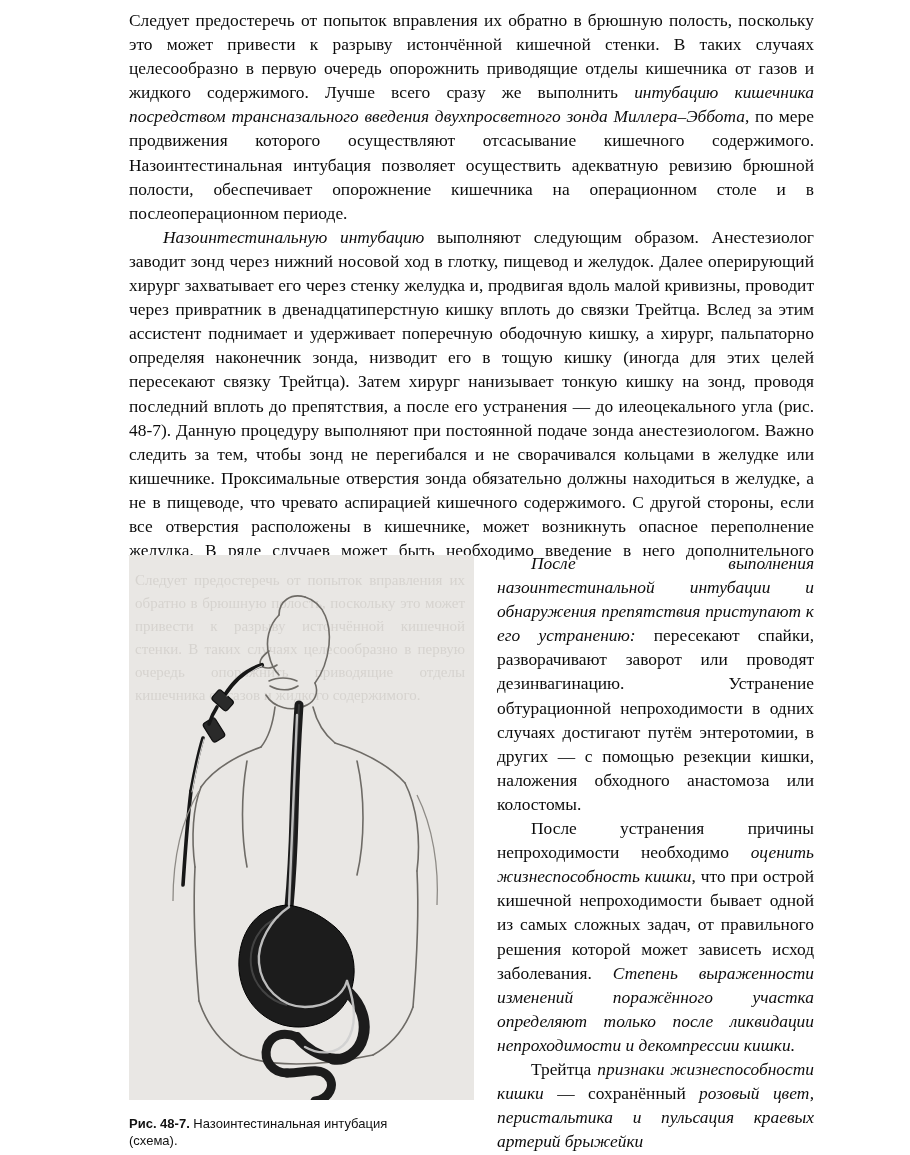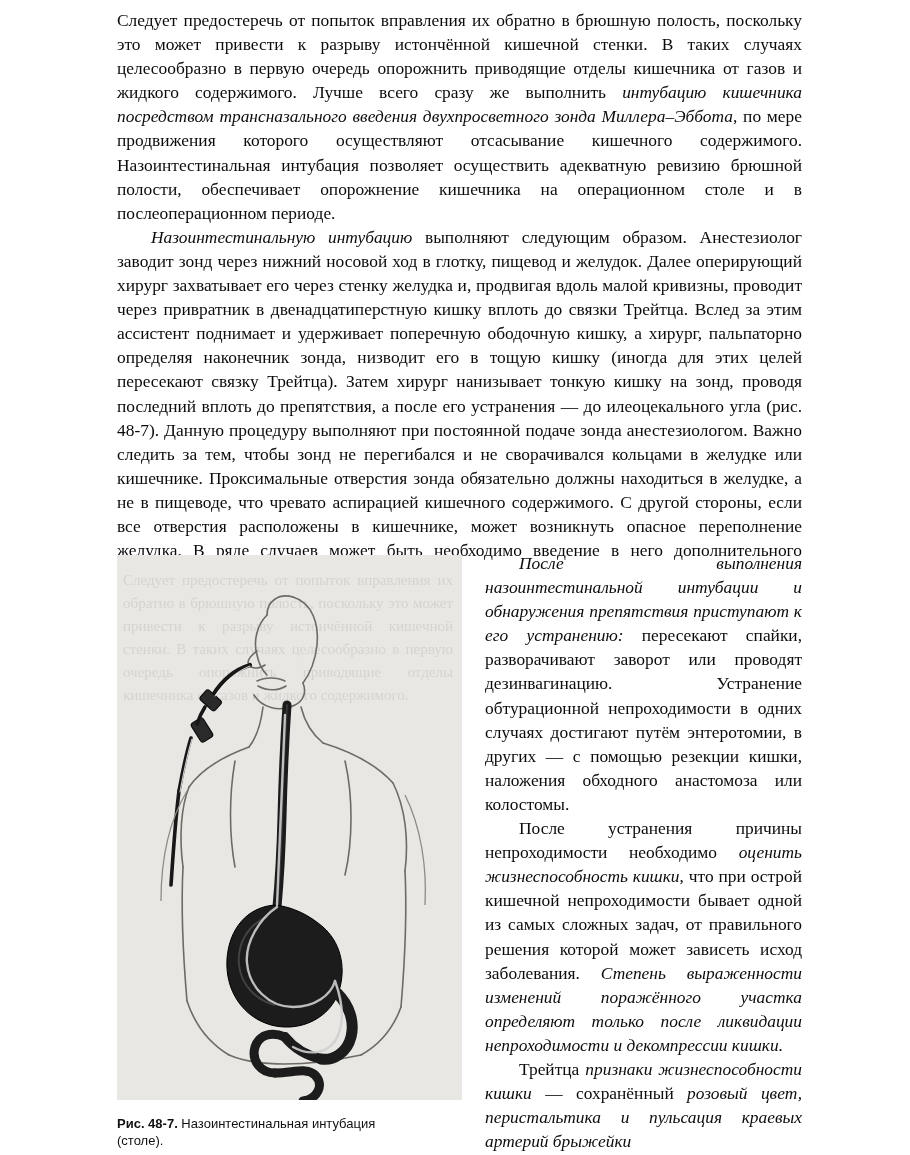--- a/index.html
+++ b/index.html
@@ -10,21 +10,21 @@
   body {
     width: 910px;
     height: 1155px;
     font-family: "Liberation Serif", serif;
     color: #0b0b0b;
     position: relative;
     overflow: hidden;
   }
   .page {
     position: absolute;
-    left: 4px; top: 0;
+    left: 16px; top: 0;
     width: 872px;
     height: 1155px;
   }
   .text-col {
     position: absolute;
     left: 113px;
     top: 8px;
     width: 685px;
     font-size: 17.4px;
     line-height: 24.1px;
@@ -197,21 +197,21 @@
 
           <g fill="none" stroke="#8e8b86" stroke-width="1.3">
             <path d="M70 236 C 52 266, 44 306, 44 346"></path>
             <path d="M288 240 C 304 272, 310 312, 308 350"></path>
           </g>
         </svg>
       </div>
 
       <div class="fig-caption">
         <span style="font-family:'Liberation Sans',sans-serif;font-weight:bold;">Рис. 48-7.</span><span> Назоинтестинальная интубация</span><br>
-        <span>(столе).</span>
+        <span>(схема).</span>
       </div>
     </div>
 
     <div class="right-col">
 
       <p><span class="it">После выполнения назоинтестинальной интубации и обнаружения препятствия приступают к его устранению:</span><span> пересекают спайки, разворачивают заворот или проводят дезинвагинацию. Устранение обтурационной непроходимости в одних случаях достигают путём энтеротомии, в других — с помощью резекции кишки, наложения обходного анастомоза или колостомы.</span></p>
 
       <p><span>После устранения причины непроходимости необходимо </span><span class="it">оценить жизнеспособность кишки</span><span>, что при острой кишечной непроходимости бывает одной из самых сложных задач, от правильного решения которой может зависеть исход заболевания. </span><span class="it">Степень выраженности изменений поражённого участка определяют только после ликвидации непроходимости и декомпрессии кишки.</span></p>
 
       <p><span>Трейтца </span><span class="it">признаки жизнеспособности кишки</span><span> — сохранённый </span><span class="it">розовый цвет, перистальтика и пульсация краевых артерий брыжейки</span></p>

